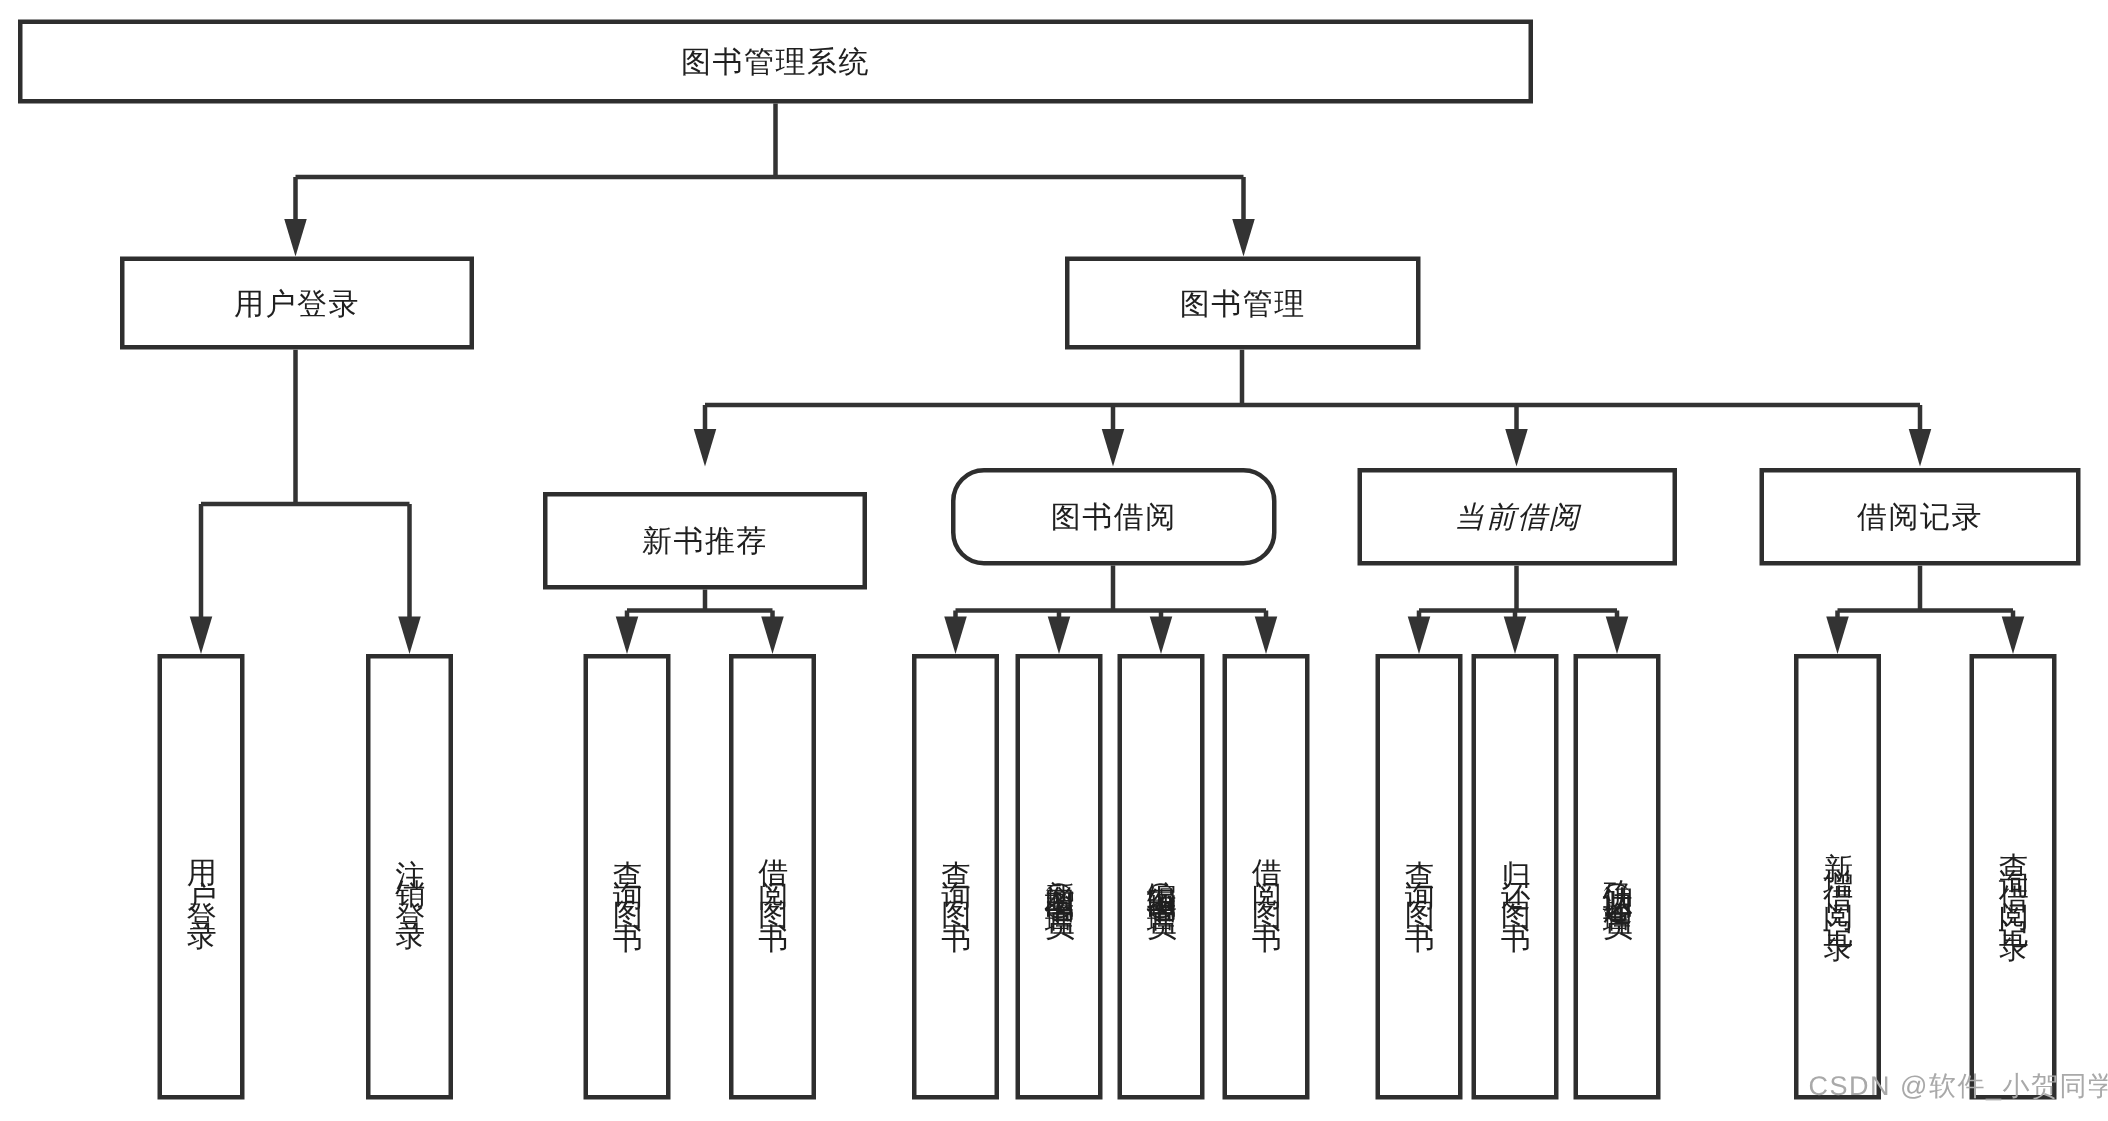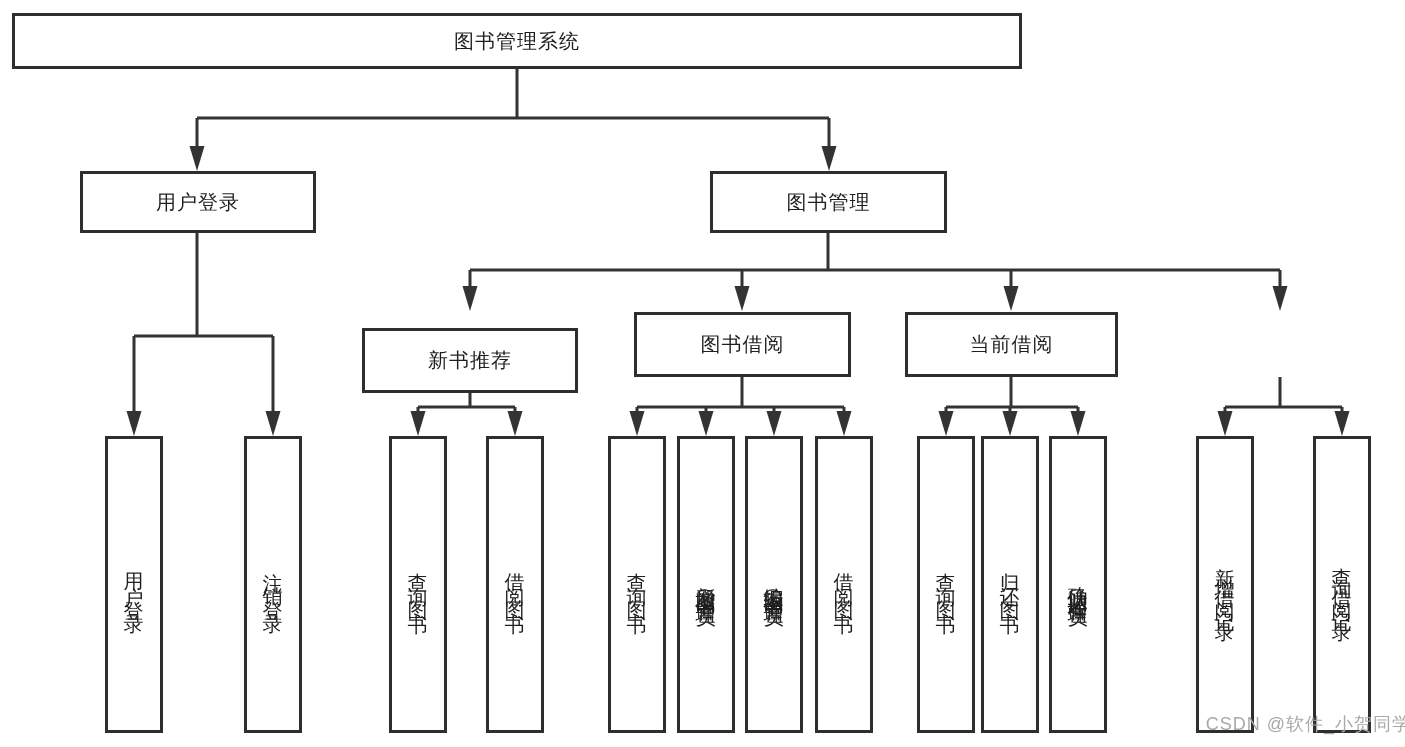--- a/index.html
+++ b/index.html
@@ -81,22 +81,23 @@
     <polygon points="1217.5,411 1232.5,411 1225,436"></polygon>
     <polygon points="1334.5,411 1349.5,411 1342,436"></polygon>
   </svg>
 
   <div class="hbox" style="left:12px;top:13px;width:1010px;height:56px;">图书管理系统</div>
 
   <div class="hbox" style="left:80px;top:171px;width:236px;height:62px;">用户登录</div>
   <div class="hbox" style="left:710px;top:171px;width:237px;height:62px;">图书管理</div>
 
   <div class="hbox" style="left:362px;top:328px;width:216px;height:65px;">新书推荐</div>
-  <div class="hbox" style="left:634px;top:312px;width:217px;height:65px;">图书借阅</div>
-  <div class="hbox" style="left:905px;top:312px;width:213px;height:65px;">当前借阅</div>
+  <div class="hbox" style="left:634px;top:312px;width:217px;height:65px;border-radius:22px;">图书借阅</div>
+  <div class="hbox" style="left:905px;top:312px;width:213px;height:65px;font-style:italic;">当前借阅</div>
+  <div class="hbox" style="left:1173px;top:312px;width:214px;height:65px;">借阅记录</div>
 
   <div class="vbox" style="left:105px;">
     <span class="vtxt sp14">用户登录</span>
   </div>
   <div class="vbox" style="left:244px;">
     <span class="vtxt sp14">注销登录</span>
   </div>
 
   <div class="vbox" style="left:389px;">
     <span class="vtxt sp14">查询图书</span>

